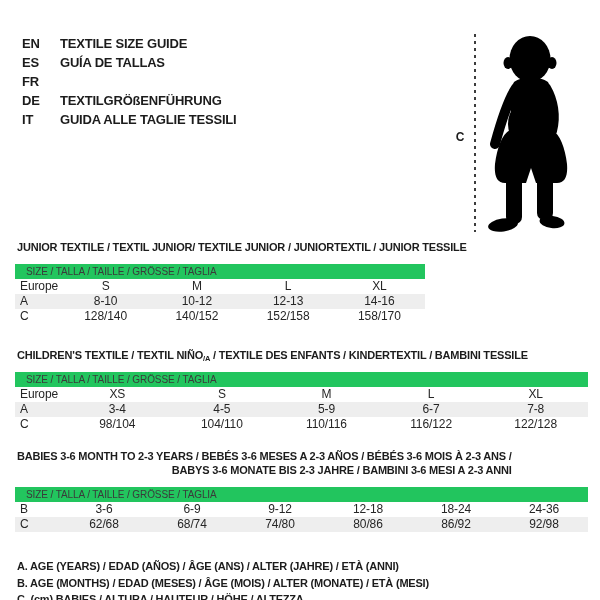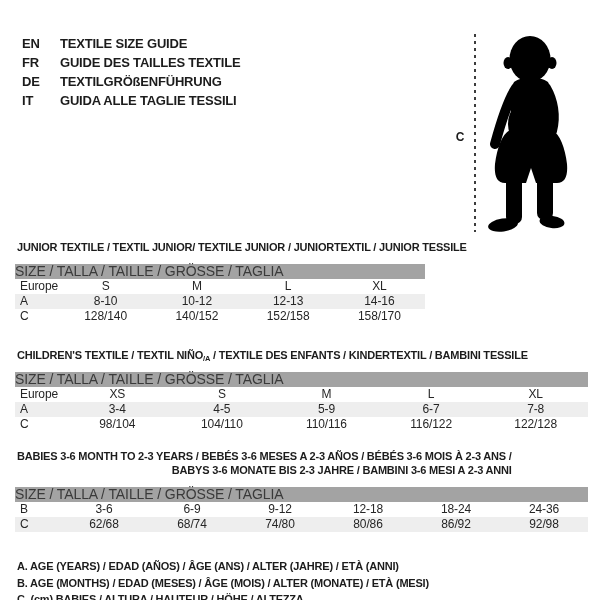--- a/index.html
+++ b/index.html
@@ -14,22 +14,22 @@
   
   .dash-line{
     position:absolute;left:474px;top:8px;width:2px;height:198px;
     background:repeating-linear-gradient(to bottom,#3c3c3c 0 3.5px,transparent 3.5px 7px);
   }
   .measure-c{position:absolute;left:452px;top:104px;width:16px;font-size:12px;font-weight:700;text-align:center;}
   .baby{position:absolute;left:480px;top:6px;}
   
   .tbl-title{position:absolute;left:17px;font-size:11px;font-weight:700;letter-spacing:-0.2px;white-space:nowrap;line-height:14px;text-align:right;}
   .sizebar{
-    position:absolute;left:15px;height:15px;line-height:15px;background:#a3a3a3;
-    font-size:14px;color:#3a3a3a;padding-left:0;box-sizing:border-box;font-weight:400;letter-spacing:-0.1px;
+    position:absolute;left:15px;height:15px;line-height:15px;background:#22c55e;
+    font-size:10px;color:#3a3a3a;padding-left:11px;box-sizing:border-box;font-weight:400;letter-spacing:-0.1px;
   }
   .trow{position:absolute;left:15px;height:15px;display:flex;font-size:12px;line-height:15px;color:#262626;letter-spacing:-0.1px;}
   .trow .lab{padding-left:5px;box-sizing:border-box;text-align:left;}
   .lab-t1{width:45px;}
   .lab-t2{width:50px;}
   .lab-t3{width:45px;}
   .cell{flex:1;text-align:center;}
   .w1{width:410px;}
   .w2{width:573px;}
   .alt{background:#eeeeee;}
@@ -42,22 +42,25 @@
 <body>
 
 <div class="page">
 
   <div class="langs">
     <div class="lang-row">
       <span class="lang-code">EN</span>
       <span class="lang-title">TEXTILE SIZE GUIDE</span>
     </div>
     <div class="lang-row">
+      <span class="lang-code">ES</span>
+      <span class="lang-title">GUÍA DE TALLAS</span>
+    </div>
+    <div class="lang-row">
       <span class="lang-code">FR</span>
-      <span class="lang-title">GUIDE DES TAILLES TEXTILE</span>
     </div>
     <div class="lang-row">
       <span class="lang-code">DE</span>
       <span class="lang-title">TEXTILGRÖßENFÜHRUNG</span>
     </div>
     <div class="lang-row">
       <span class="lang-code">IT</span>
       <span class="lang-title">GUIDA ALLE TAGLIE TESSILI</span>
     </div>
   </div>

